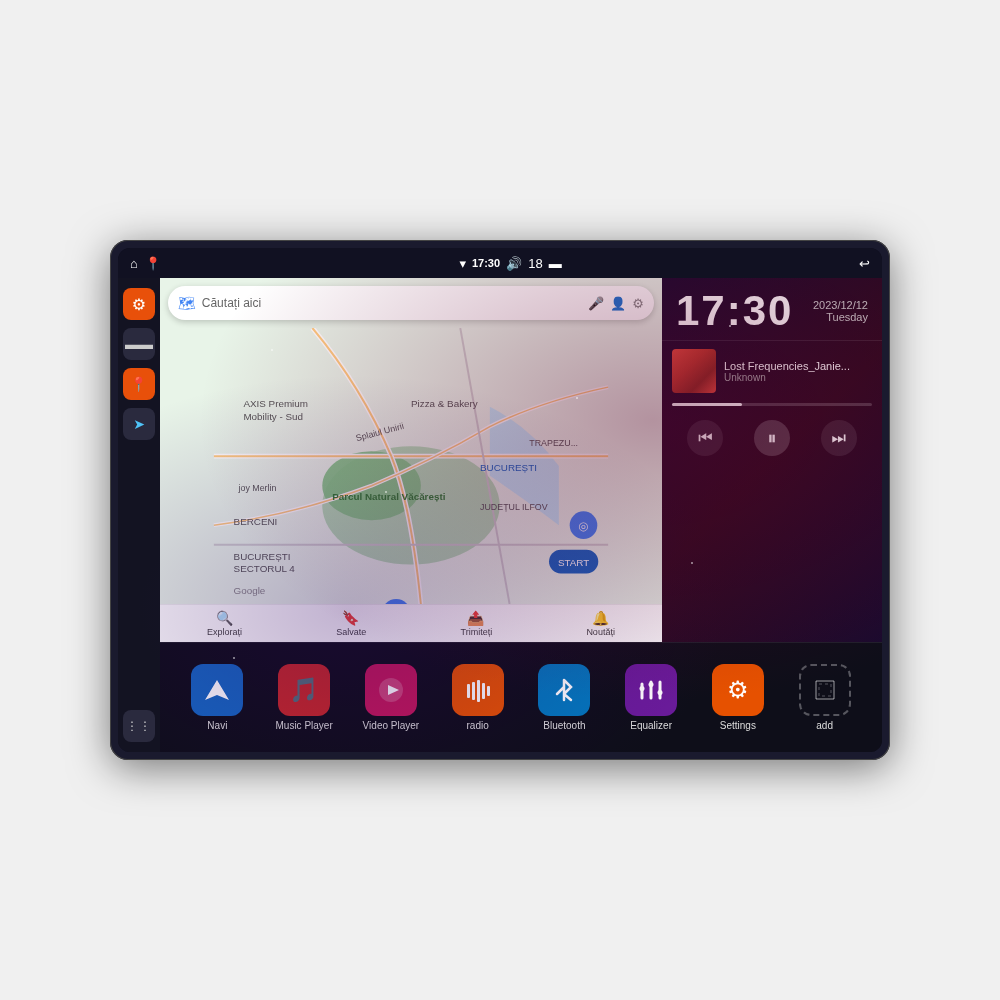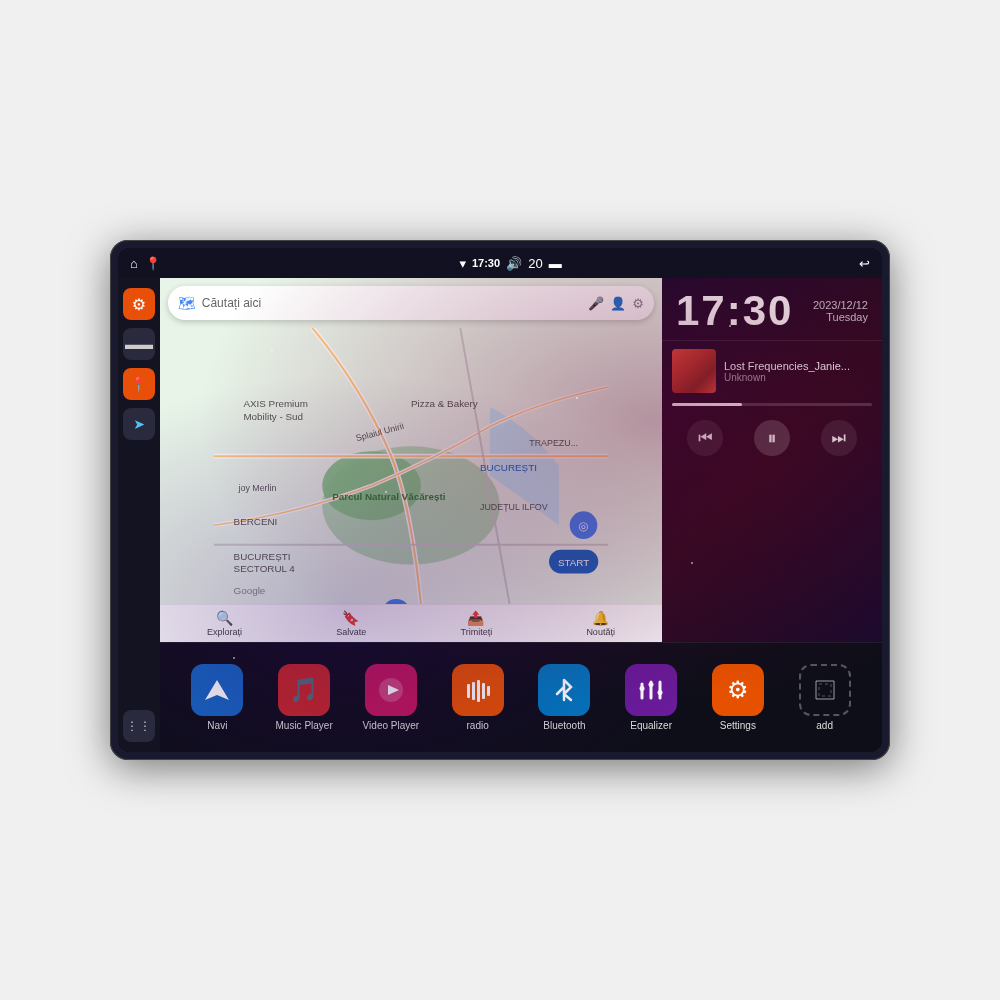--- a/index.html
+++ b/index.html
@@ -381,21 +381,21 @@
 
     <div class="status-bar">
       <div class="status-left">
         <span class="status-icon">⌂</span>
         <span class="status-icon">📍</span>
       </div>
       <div class="status-center">
         <span class="status-icon">▾</span>
         <span class="status-time">17:30</span>
         <span class="status-icon">🔊</span>
-        <span class="status-icon">20</span>
+        <span class="status-icon">18</span>
         <span class="status-icon">▬</span>
       </div>
       <div class="status-right">
         <span class="status-icon">↩</span>
       </div>
     </div>
 
     <div class="main-content">
 
       <div class="sidebar">

